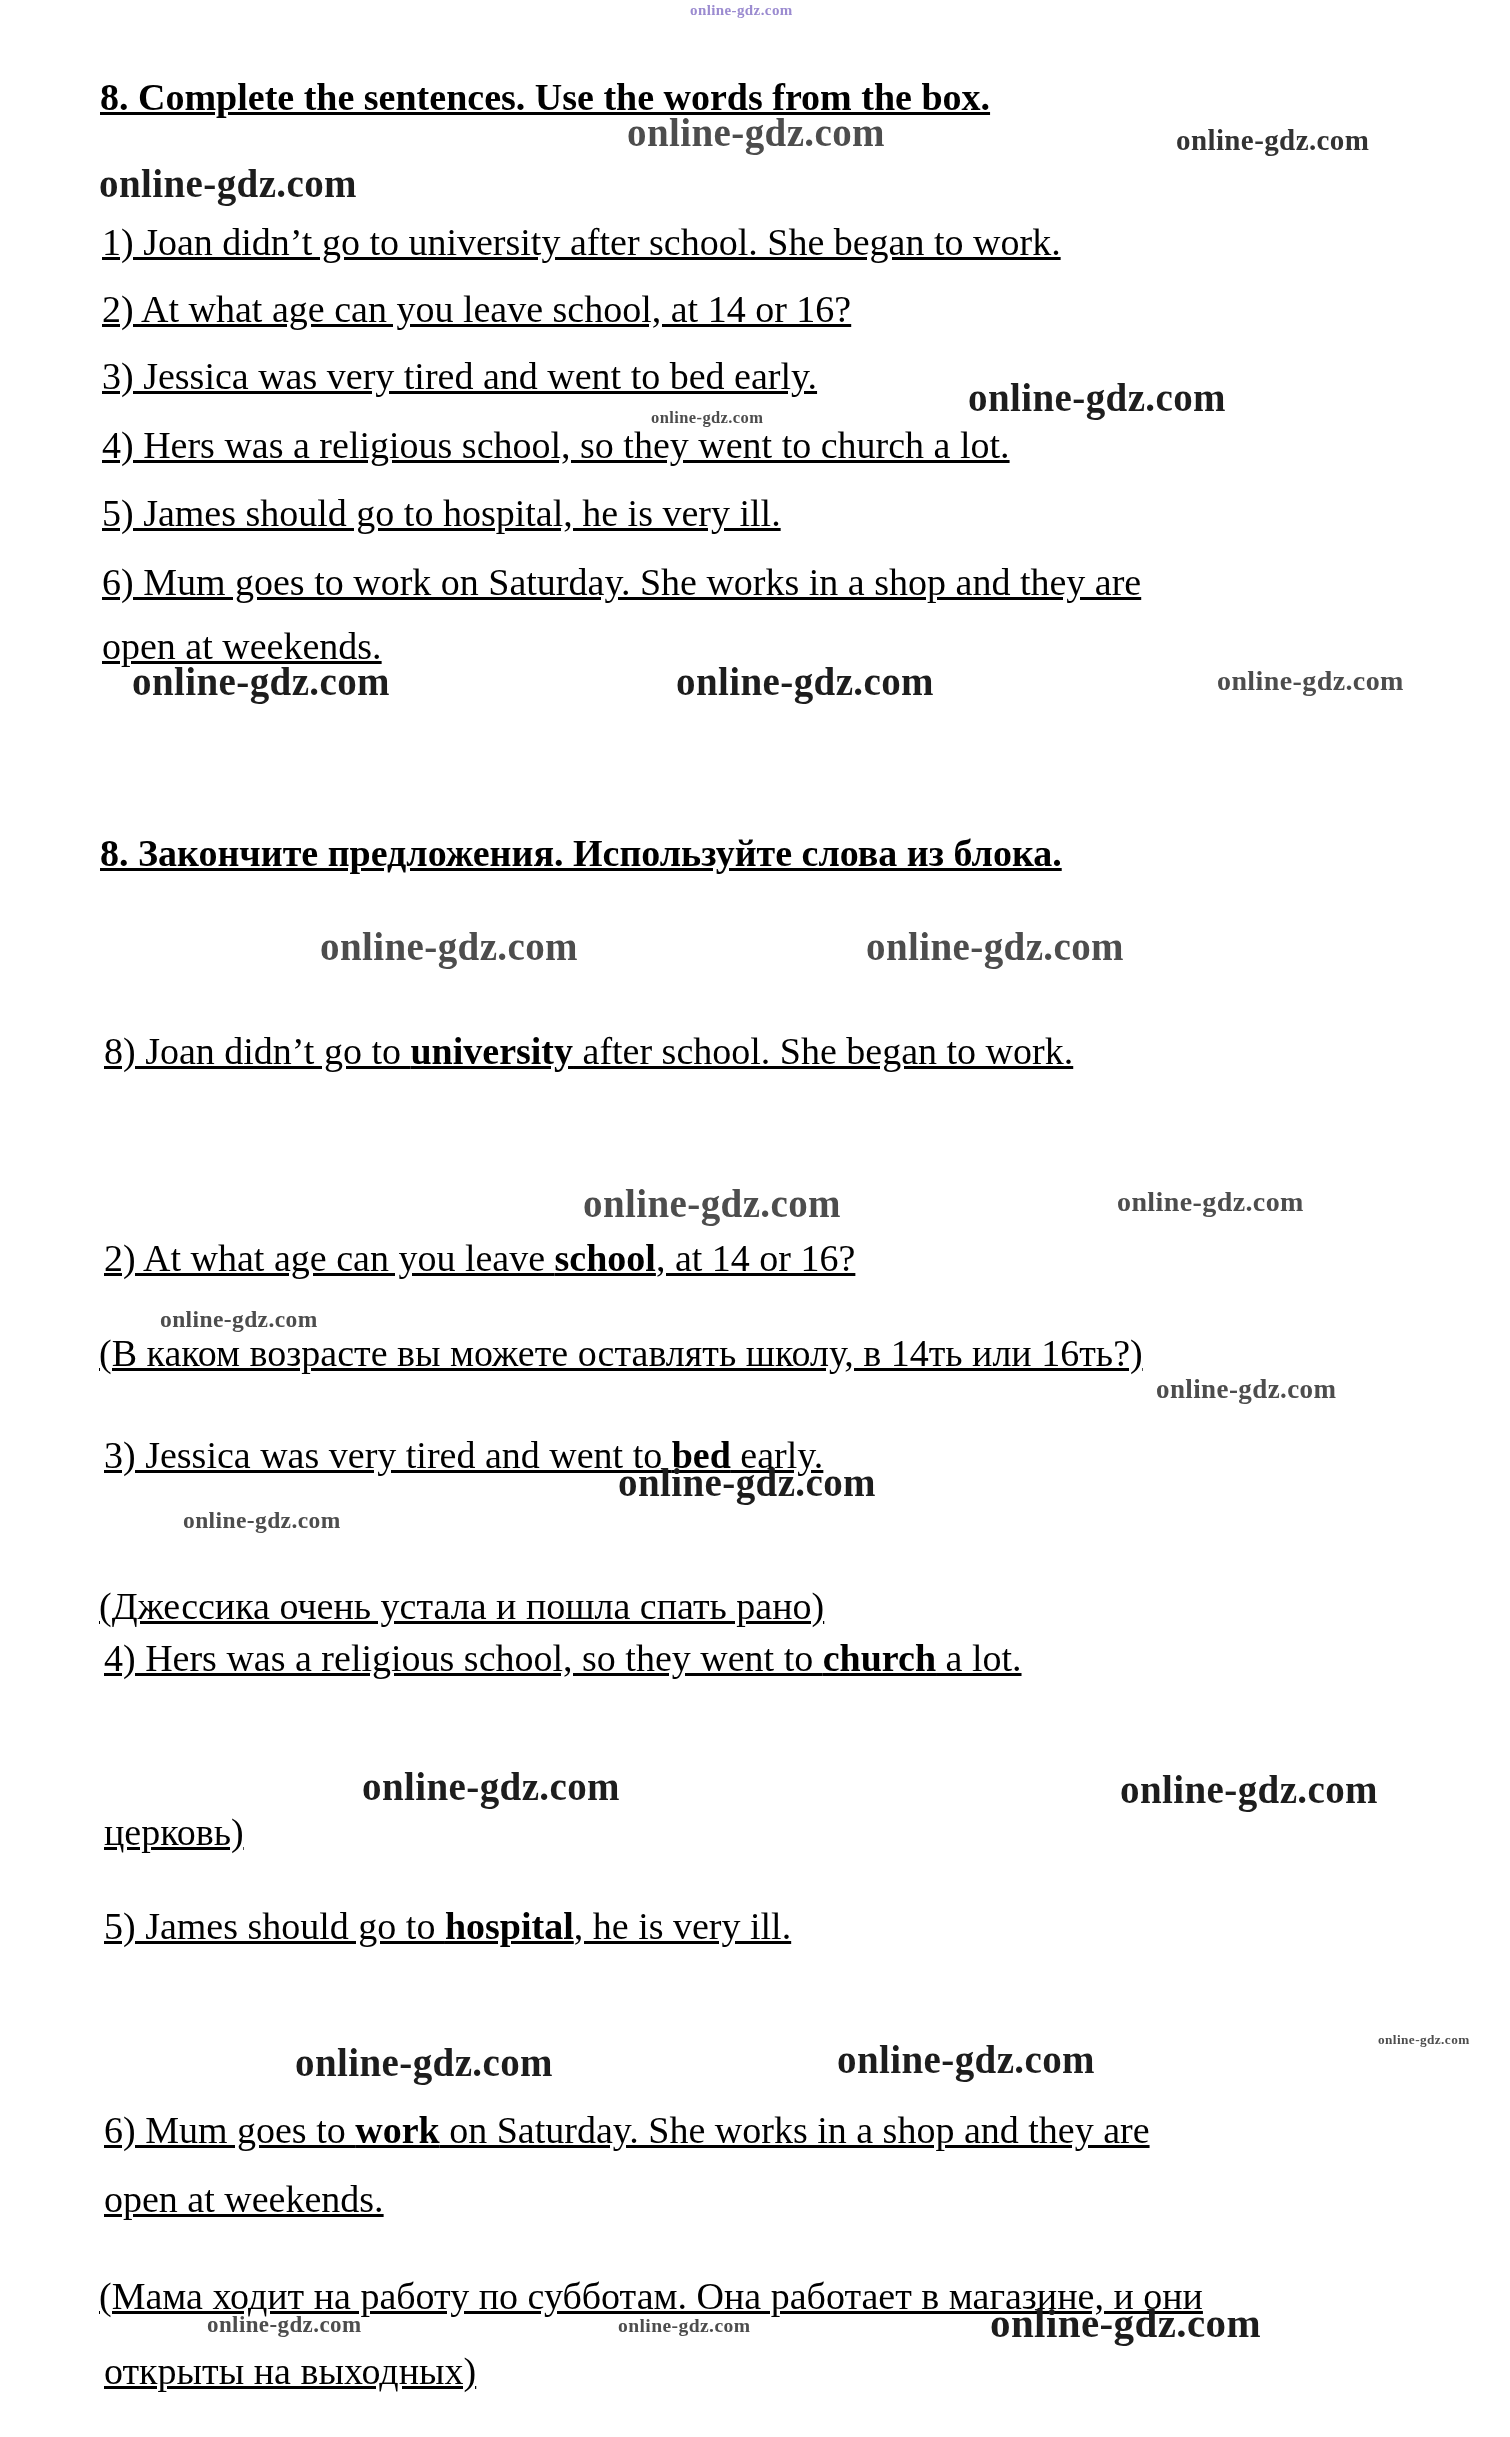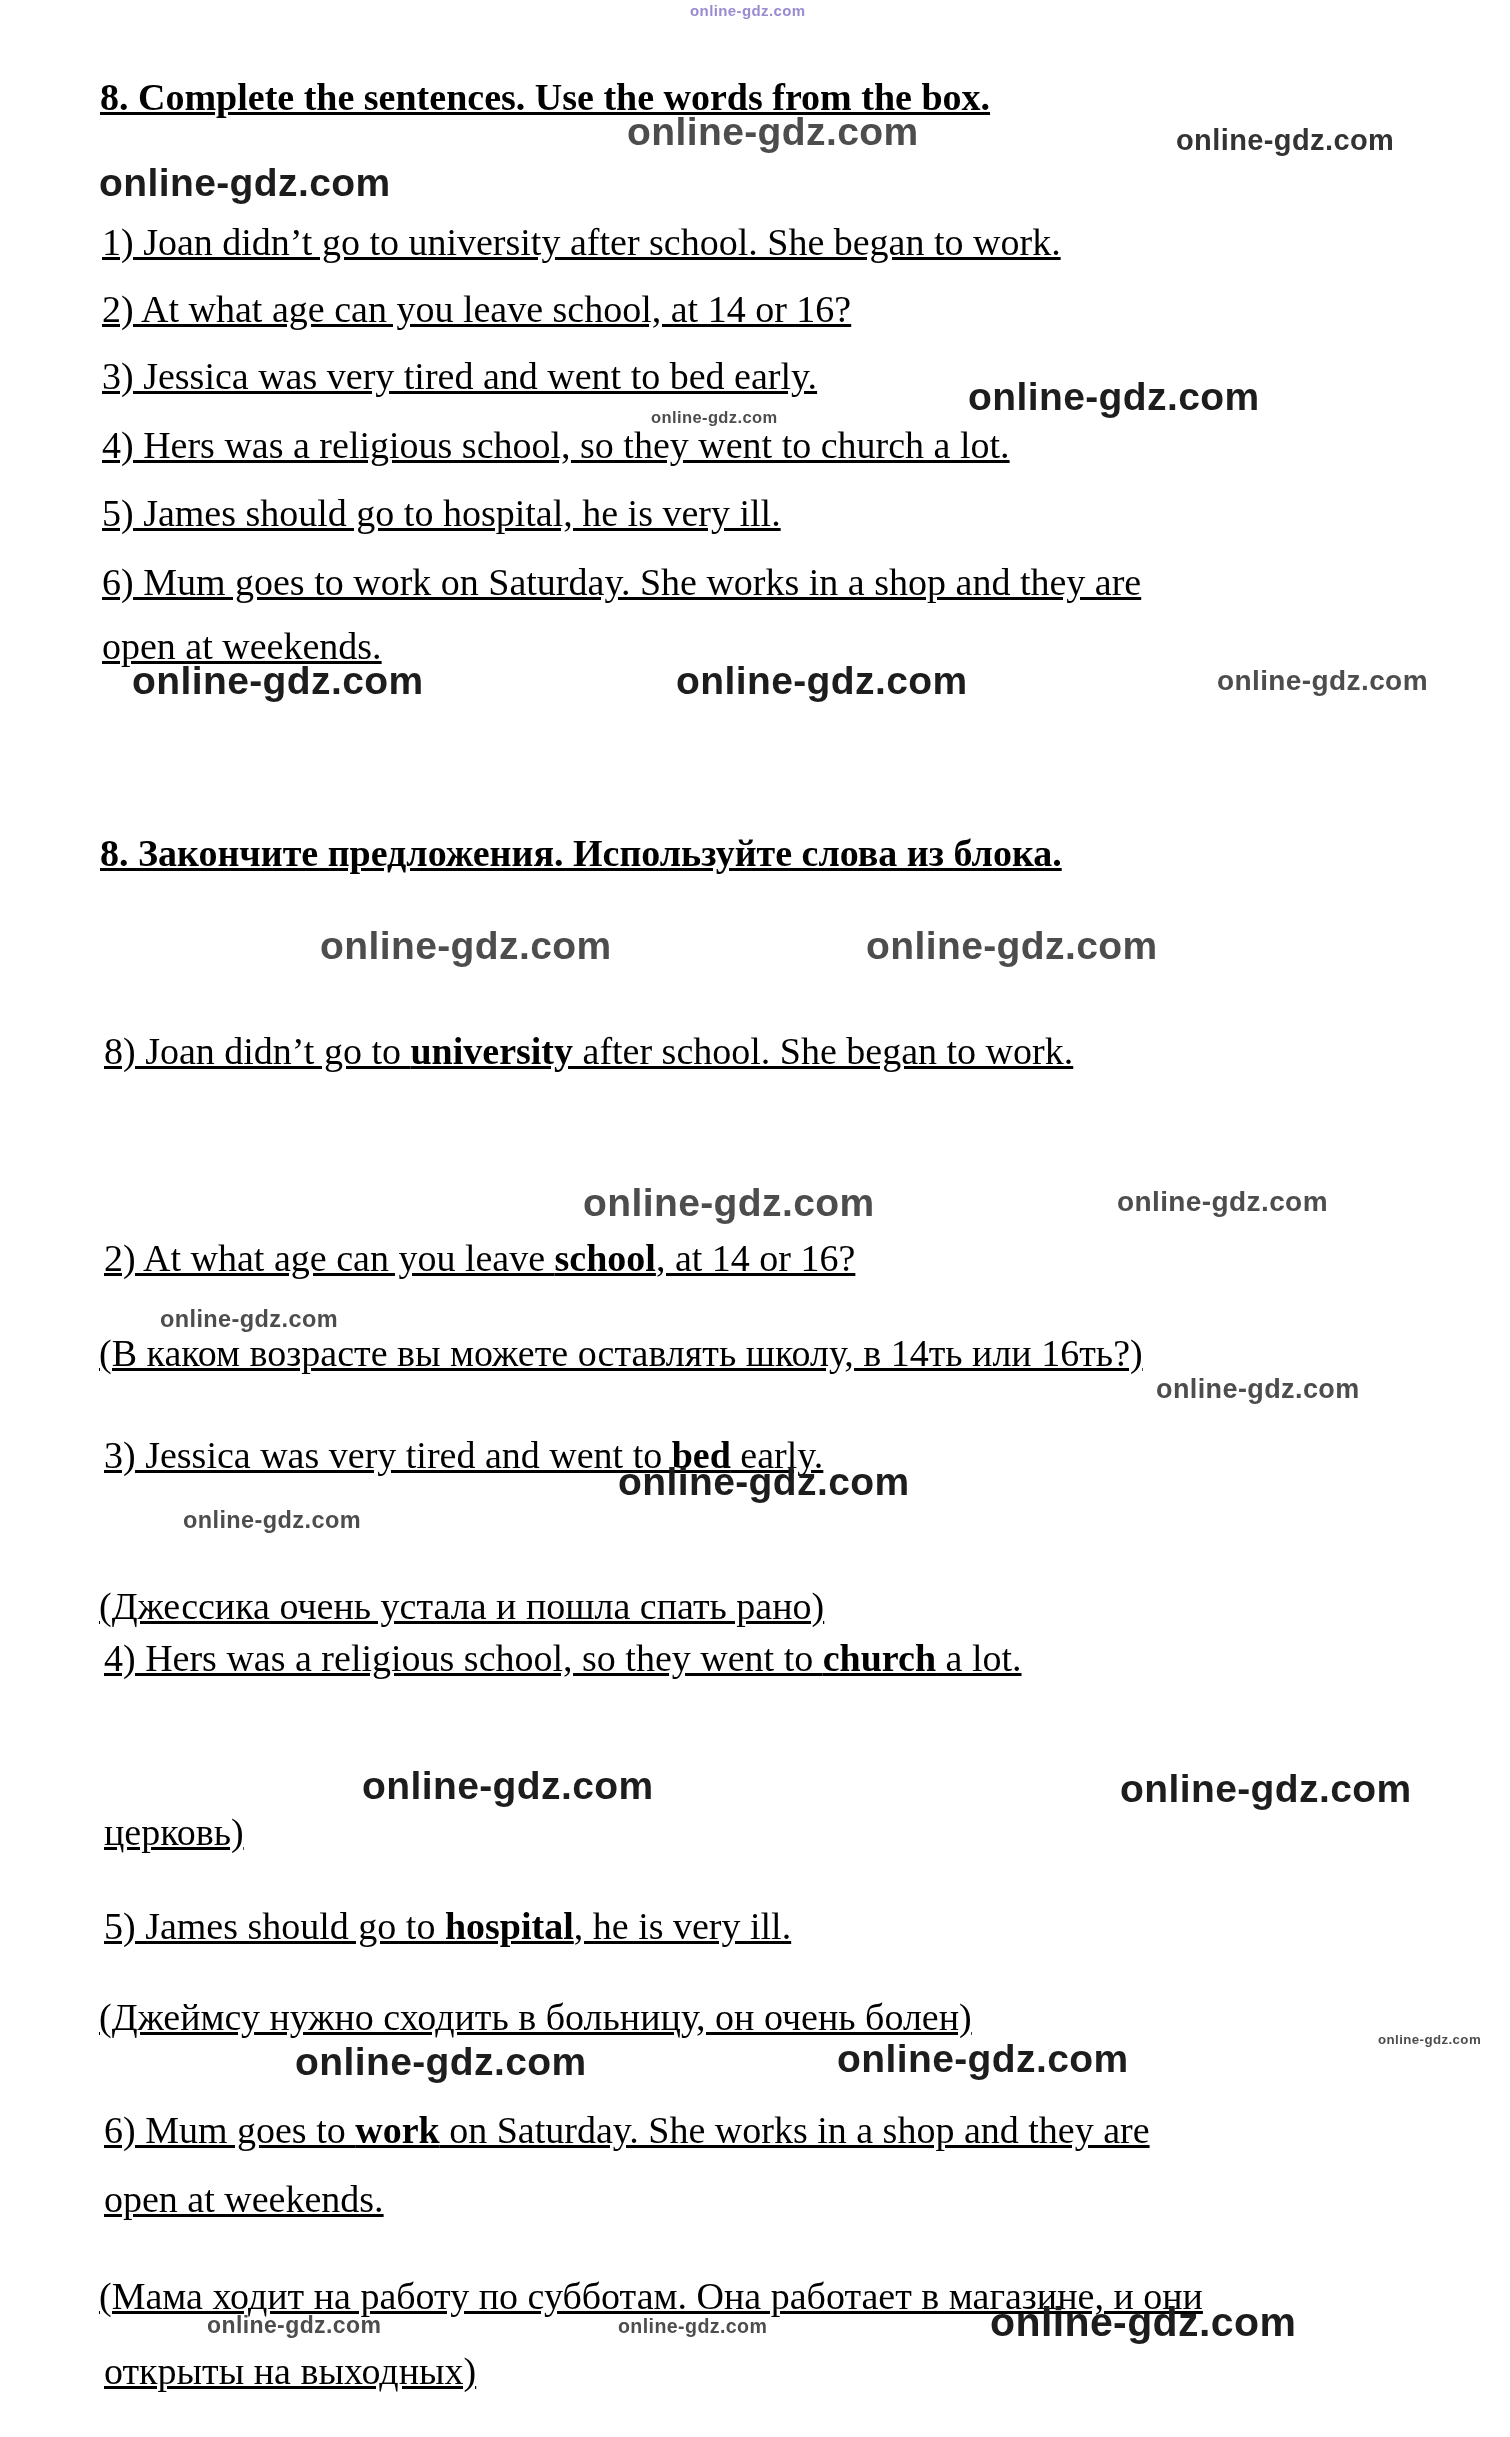--- a/index.html
+++ b/index.html
@@ -23,21 +23,21 @@
     white-space: nowrap;
     color: #000000;
     text-decoration: underline;
   }
   .heading {
     font-weight: bold;
   }
   .line b { font-weight: bold; }
   .wm {
     position: absolute;
-    font-family: Liberation Sans, sans-serif;
+    font-family: Liberation Serif, serif;
     font-weight: 600;
     white-space: nowrap;
     letter-spacing: 0.4px;
   }
   .wm-grey   { color: #4d4d4d; }
   .wm-dark   { color: #1d1d1d; }
   .wm-mid    { color: #333333; }
   .wm-purple { color: #9b8bd0; }
 </style>
 </head>
@@ -95,21 +95,20 @@
   <div class="line" style="left:99px; top:1584px;">(Джессика очень устала и пошла спать рано)</div>
 
   <div class="line" style="left:104px; top:1636px;"><span>4) Hers was a religious school, so they went to </span><b>church</b><span> a lot.</span></div>
 
   <div class="wm wm-dark" style="left:362px; top:1764px; font-size:39px;">online-gdz.com</div>
   <div class="wm wm-dark" style="left:1120px; top:1767px; font-size:39px;">online-gdz.com</div>
 
   <div class="line" style="left:104px; top:1810px;">церковь)</div>
 
   <div class="line" style="left:104px; top:1904px;"><span>5) James should go to </span><b>hospital</b><span>, he is very ill.</span></div>
-  <div class="line" style="left:99px; top:1995px;">(Джеймсу нужно сходить в больницу, он очень болен)</div>
 
   <div class="wm wm-grey" style="left:1378px; top:2032px; font-size:13.3px;">online-gdz.com</div>
   <div class="wm wm-dark" style="left:295px; top:2040px; font-size:39px;">online-gdz.com</div>
   <div class="wm wm-dark" style="left:837px; top:2037px; font-size:39px;">online-gdz.com</div>
 
   <div class="line" style="left:104px; top:2108px;"><span>6) Mum goes to </span><b>work</b><span> on Saturday. She works in a shop and they are</span></div>
   <div class="line" style="left:104px; top:2177px;">open at weekends.</div>
   <div class="line" style="left:99px; top:2274px;">(Мама ходит на работу по субботам. Она работает в магазине, и они</div>
 
   <div class="wm wm-grey" style="left:207px; top:2312px; font-size:23px;">online-gdz.com</div>

